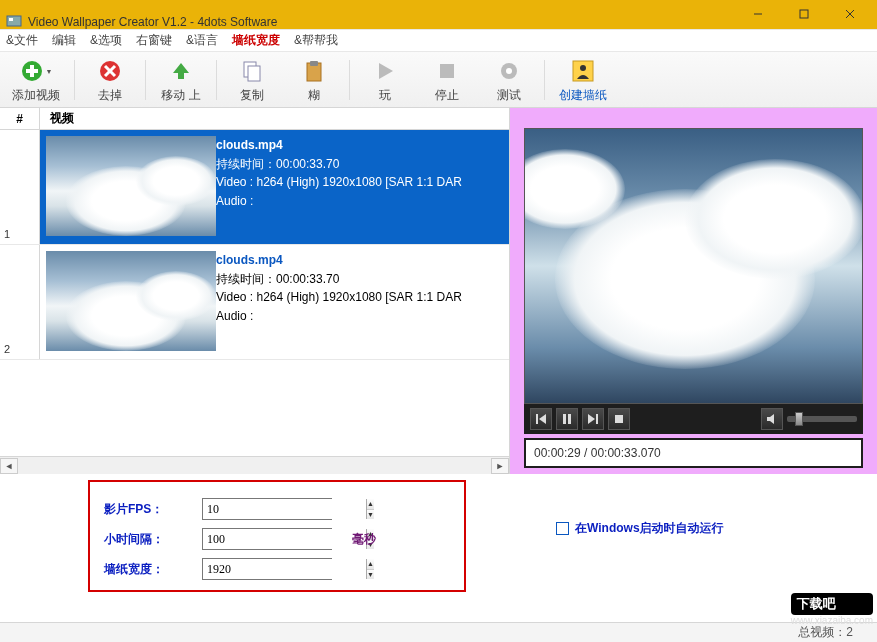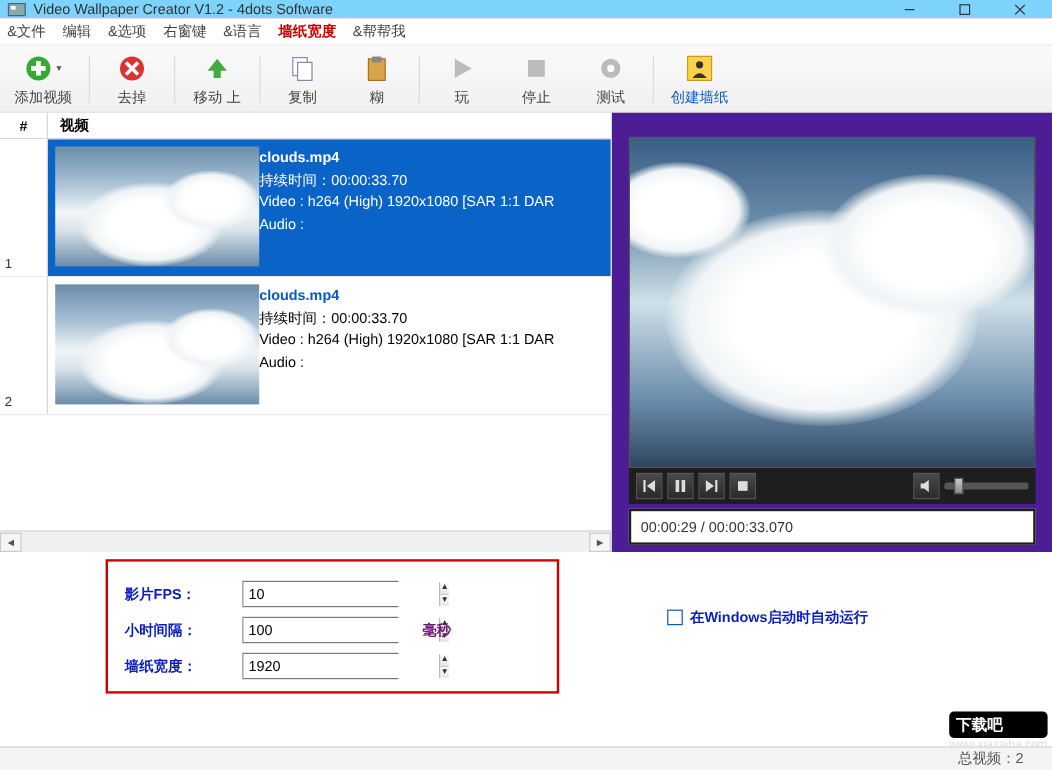--- a/index.html
+++ b/index.html
@@ -1,18 +1,18 @@
 <!DOCTYPE html>
 <html><head>
 <meta charset="utf-8">
 <style>
 * { margin: 0; padding: 0; box-sizing: border-box; font-family: "Microsoft YaHei", Tahoma, sans-serif; font-size: 12px; }
 body { background: #fff; width: 877px; height: 642px; overflow: hidden; position: relative; }
 
-.titlebar { height: 16px; background: #7dd3fc; border-bottom: 1px solid #e8e8e8; display: flex; align-items: center; padding: 0 4px 0 6px; }
+.titlebar { height: 30px; background: #eab308; border-bottom: 1px solid #e8e8e8; display: flex; align-items: flex-end; padding: 0 4px 0 6px; }
 .titlebar .app-icon { width: 16px; height: 16px; margin-right: 6px; display:inline-block; }
 .titlebar .title-text { flex: 1; color: #333; }
 .titlebar .sys-btn { width: 46px; height: 30px; display: flex; align-items: center; justify-content: center; color: #333; }
 .titlebar .sys-btn svg { stroke: #333; }
 
 .menubar { height: 22px; background: #fff; display: flex; align-items: center; padding: 0 6px; gap: 14px; border-bottom: 1px solid #e8e8e8; }
 .menubar .menu-item { color: #444; cursor: default; position: relative; }
 .menubar .menu-item.buy { color: #cc0000; font-weight: bold; }
 
 .toolbar { height: 56px; background: linear-gradient(#fafafa,#f0f0f0); border-bottom: 1px solid #d6d6d6; display: flex; align-items: center; padding: 0 2px; }
@@ -35,41 +35,41 @@
 .row-item.selected .row-content { background:#0a64c8; color:#fff; }
 .row-item.selected .row-content .info .name { color:#fff; }
 .thumb { width:170px; height:100px; background:linear-gradient(180deg,#6a8caa 0%,#a6bfd4 30%,#f1f5f7 55%,#d9e3e8 70%,#6a8caa 100%); position:relative; overflow:hidden; }
 .cloud { position:absolute; background:radial-gradient(ellipse at center,#fff 40%,#f0f4f6 60%,rgba(255,255,255,0) 72%); border-radius:50%; }
 .info { flex:1; font-size:12px; line-height:1.55; }
 .info .name { color:#0a57c0; font-weight:bold; }
 .list-scroll-h { height:18px; background:#f0f0f0; border-top:1px solid #d6d6d6; display:flex; align-items:center; }
 .sc-btn { width:18px;height:16px;display:flex;align-items:center;justify-content:center;color:#555;font-size:9px;background:#f6f6f6;border:1px solid #ccc;}
 .sc-track { flex:1;height:16px; }
 
-.preview-area { flex:1; background:#4c1d95; padding:20px 14px 6px; display:flex; flex-direction:column; }
+.preview-area { flex:1; background:#f0abfc; padding:20px 14px 6px; display:flex; flex-direction:column; }
 .preview-vid { flex:1; background:linear-gradient(180deg,#3a5f84 0%,#6a8caa 25%,#cfe0e9 50%,#6a8caa 80%,#2f4660 100%); position:relative; overflow:hidden; border:1px solid #555;}
 .player-bar { height:30px; background:#1e1e1e; display:flex; align-items:center; padding:0 6px; gap:4px; }
 .pb-btn { width:22px;height:22px; background:linear-gradient(#4a4a4a,#2a2a2a); border:1px solid #555; display:flex;align-items:center;justify-content:center; }
 .pb-btn svg{fill:#ddd;}
 .pb-sp { flex:1; }
 .vol-slider { width:70px;height:6px;background:#555;position:relative;border-radius:2px;}
 .vol-slider .knob{position:absolute;left:8px;top:-4px;width:8px;height:14px;background:linear-gradient(#ccc,#888);border:1px solid #555;}
 .time-bar { height:30px; background:#fff; border:2px solid #1e1e1e; display:flex;align-items:center; padding:0 8px; color:#333; margin-top:4px;}
 
 .settings-row { padding:6px 18px 2px 88px; display:flex; align-items:flex-start; }
 .settings-box { border:2px solid #d40000; padding:8px 14px 10px; width:378px; }
 .radio-row { display:flex; gap:110px; margin-bottom:6px; }
 .radio-opt { display:flex; align-items:center; gap:4px; color:#0a1ec0; font-weight:bold; }
 .radio-circle { width:13px;height:13px;border:1px solid #0a57c0;border-radius:50%;display:flex;align-items:center;justify-content:center; background:#fff;}
 .radio-circle.checked::after{content:"";width:7px;height:7px;border-radius:50%;background:#0a57c0;}
 .field-row { display:flex; align-items:center; margin-top:8px; }
 .field-row .flab { width:98px; color:#0a1ec0; font-weight:bold; }
 .field-row .unit { margin-left:20px; color:#701a75; font-weight:bold; }
 .spinner { display:flex; border:1px solid #777; height:22px; width:130px; background:#fff; }
-.spinner input { border:none; flex:1; padding:0 4px; outline:none; font-size:12px; }
+.spinner input { border:none; flex:1; padding:0 4px; outline:none; font-size:12px;font-family:Liberation Serif, serif; }
 .spinner .spin-btns { width:16px; display:flex; flex-direction:column; border-left:1px solid #aaa; }
 .spinner .sbtn { flex:1; background:linear-gradient(#fdfdfd,#e6e6e6); display:flex;align-items:center;justify-content:center; font-size:7px; color:#333; border-bottom:1px solid #ccc;}
 .spinner .sbtn:last-child{border-bottom:none;}
 
 .right-opt { margin-left:90px; margin-top:40px; display:flex; align-items:center; gap:6px; color:#0a1ec0; font-weight:bold; }
 .chk { width:13px;height:13px;border:1px solid #0a57c0;background:#fff; }
 
 .statusbar { position:absolute; bottom:0; left:0; right:0; height:20px; background:#f4f4f4; border-top:1px solid #d6d6d6; display:flex; align-items:center; justify-content:flex-end; padding:0 8px; color:#555; font-size:11px; gap:6px;}
 .watermark { position:absolute; right:4px; bottom:16px; }
 .watermark .box{background:#000;color:#fff;padding:2px 6px;font-weight:bold;font-size:13px;border-radius:4px;}

